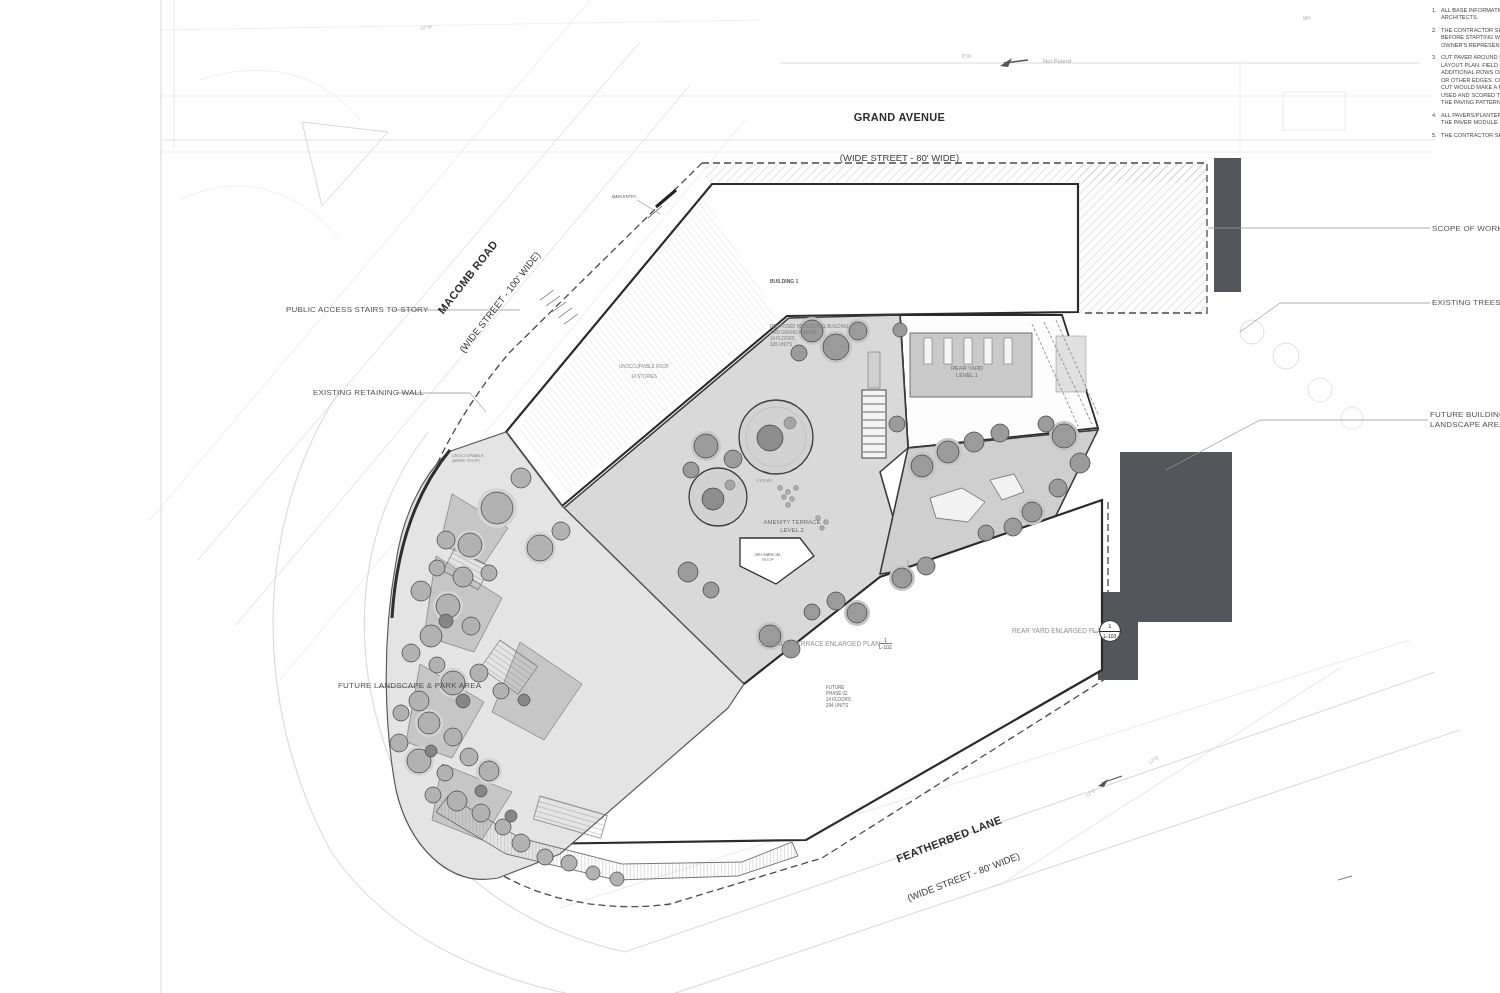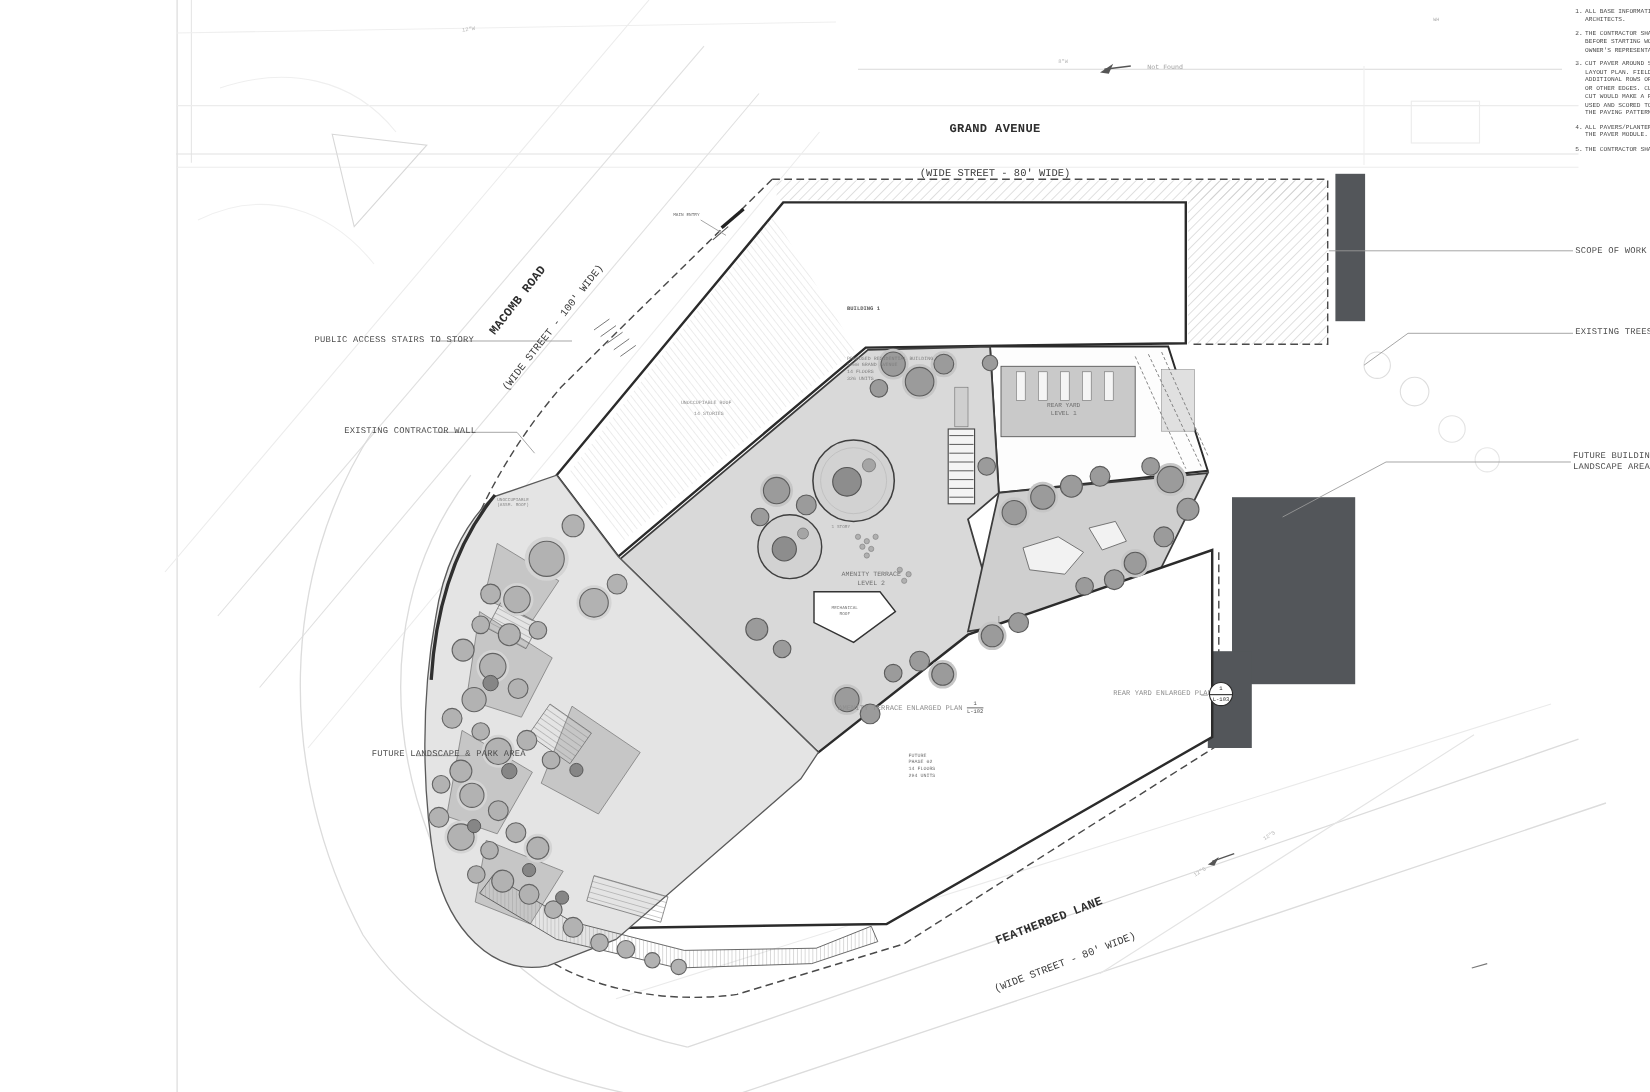--- a/index.html
+++ b/index.html
@@ -1,17 +1,17 @@
 <!DOCTYPE html>
 <html><head>
 <meta charset="utf-8">
 <style>
   html,body{margin:0;padding:0;background:#fff;}
   #sheet{position:relative;width:1500px;height:993px;overflow:hidden;background:#ffffff;
-         font-family:Liberation Mono, monospace;}
+         font-family:Liberation Sans, sans-serif;}
   #plan-svg{position:absolute;left:0;top:0;}
   .lbl{position:absolute;white-space:pre;color:#4a4a4a;line-height:1.25;}
   .ctr{transform:translate(-50%,-50%);text-align:center;}
   .street-name{font-weight:bold;font-size:11px;color:#2e2e2e;letter-spacing:.3px;}
   .street-spec{font-size:9.5px;color:#3a3a3a;}
   .callout{font-size:8px;color:#4f4f4f;letter-spacing:.2px;}
   .tiny{font-size:4.5px;color:#8a8a8a;line-height:1.3;}
   .notes{position:absolute;left:1432px;top:7px;width:120px;font-size:5.6px;color:#4a4a4a;}
   .note-row{display:flex;margin-bottom:5px;}
   .note-num{width:9px;flex:0 0 9px;}
@@ -348,21 +348,21 @@
     <span class="note-text">THE CONTRACTOR SHALL</span>
   </div>
 </div>
 
 <div class="lbl callout" style="left:1432px;top:224px;">SCOPE OF WORK (PHASE</div>
 <div class="lbl callout" style="left:1432px;top:298px;">EXISTING TREES TO REM</div>
 <div class="lbl callout" style="left:1430px;top:410px;">FUTURE BUILDING AND A
 LANDSCAPE AREA (PHAS</div>
 
 <div class="lbl callout" style="left:286px;top:305px;">PUBLIC ACCESS STAIRS TO STORY</div>
-<div class="lbl callout" style="left:313px;top:388px;">EXISTING CONTRACTOR WALL</div>
+<div class="lbl callout" style="left:313px;top:388px;">EXISTING RETAINING WALL</div>
 <div class="lbl callout" style="left:290px;top:681px;padding-left:48px;">FUTURE LANDSCAPE &amp; PARK AREA</div>
 
 <div class="lbl" style="left:770px;top:238px;">
   <span style="font-size:5px;font-weight:bold;color:#555;display:block;">BUILDING 1</span>
   <span class="tiny" style="display:block;color:#7e7e7e;">PROPOSED RESIDENTIAL BUILDING
 1900 GRAND AVENUE
 14 FLOORS
 326 UNITS</span>
 </div>
 

